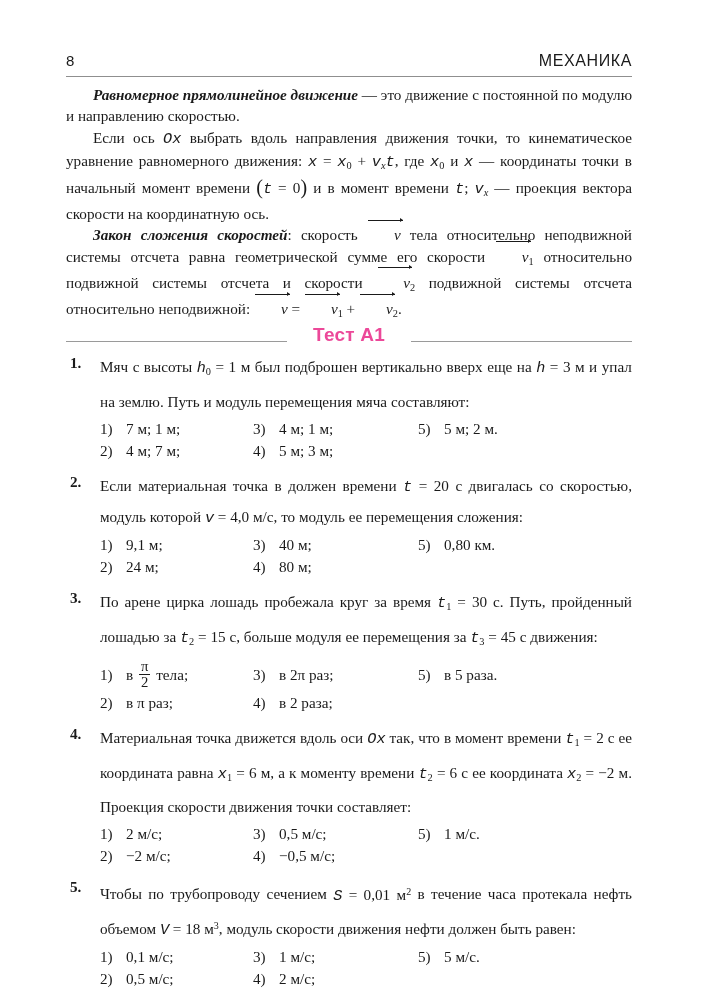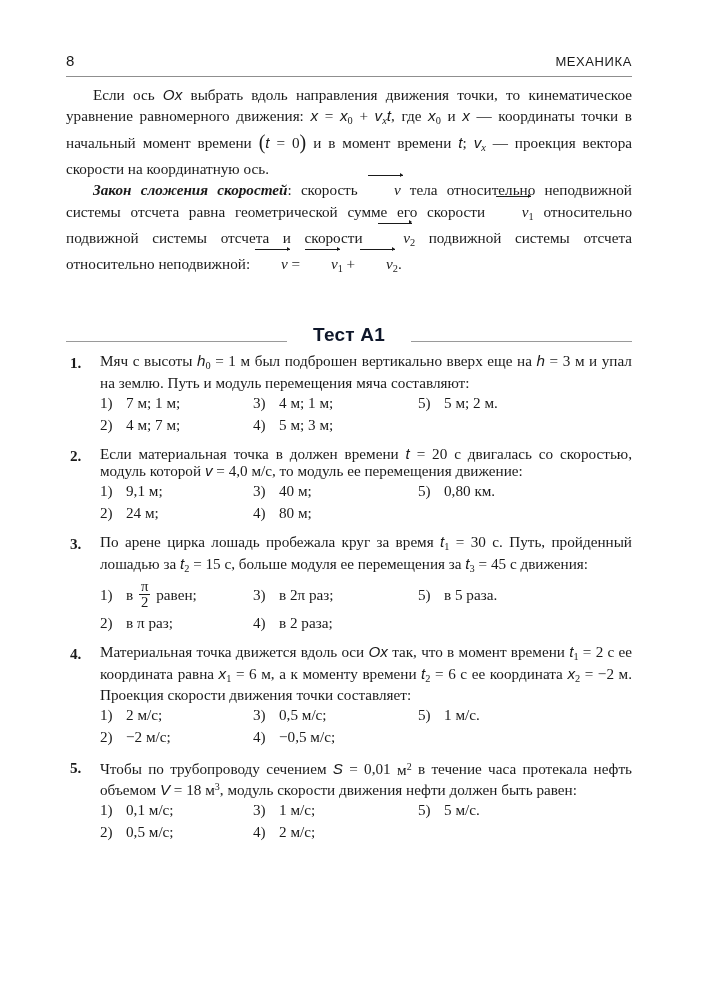--- a/index.html
+++ b/index.html
@@ -31,21 +31,21 @@
     width: 566px;
     display: flex;
     align-items: baseline;
     justify-content: space-between;
     font-family: "Liberation Sans", "DejaVu Sans", sans-serif;
     font-size: 14.5px;
     color: #1a1a1a;
     letter-spacing: 0.2px;
   }
   .runhead .folio { font-size: 15px; }
-  .runhead .secname { font-size: 13px; letter-spacing: 0.6px; }
+  .runhead .secname { font-size: 16px; letter-spacing: 0.6px; }
 
   .runhead-rule {
     position: absolute;
     left: 66px;
     top: 76px;
     width: 566px;
     height: 1px;
     background: #8f8f8f;
   }
 
@@ -66,21 +66,21 @@
     hyphens: manual;
   }
   p.tx + p.tx { margin-top: 0; }
 
   b.term {
     font-weight: bold;
     font-style: italic;
   }
 
   
-  .mi { font-style: italic; font-family: Liberation Sans, sans-serif; }
+  .mi { font-style: italic; font-family: Liberation Mono, monospace; }
   .nb { white-space: nowrap; }
   sub.s { font-size: 0.68em; vertical-align: -0.28em; font-style: italic; }
   sub.sn { font-size: 0.68em; vertical-align: -0.28em; font-style: normal; }
   sup.sp { font-size: 0.66em; vertical-align: 0.52em; font-style: normal; }
 
   .bigparen {
     font-size: 1.32em;
     line-height: 0;
     position: relative;
     top: 0.08em;
@@ -129,21 +129,21 @@
     position: relative;
     top: 6px;
   }
   .testhead .title {
     flex: 0 0 auto;
     padding: 0 26px;
     font-family: "Liberation Sans", "DejaVu Sans", sans-serif;
     font-weight: bold;
     font-size: 19px;
     letter-spacing: 0.2px;
-    color: #0f172a;
+    color: #ec4899;
     white-space: nowrap;
   }
 
   
   .qlist {
     position: absolute;
     left: 66px;
     top: 352px;
     width: 566px;
   }
@@ -155,21 +155,21 @@
   .q .num {
     position: absolute;
     left: 4px;
     top: 0;
     font-weight: bold;
     font-size: 15.2px;
     line-height: 21.4px;
   }
   .q .stem {
     font-size: 15.2px;
-    line-height: 17px;
+    line-height: 30px;
     text-align: justify;
   }
 
   .opts {
     margin-top: 1px;
   }
   .optrow {
     display: flex;
     font-size: 15.2px;
     line-height: 22px;
@@ -203,20 +203,21 @@
 <div class="page">
 
   <div class="runhead">
     <span class="folio">8</span>
     <span class="secname">МЕХАНИКА</span>
   </div>
   <div class="runhead-rule"></div>
 
   <div class="col">
 
+    <p class="tx"><b class="term">Равномерное прямолинейное движение</b><span> — </span><span>это движение с постоянной по модулю и направлению скоростью.</span></p>
 
     <p class="tx"><span>Если ось </span><span class="mi nb">O<i>x</i></span><span> выбрать вдоль направления движения точки, то кинематическое уравнение равномерного движения: </span><span class="nb"><span class="mi">x</span> = <span class="mi">x</span><sub class="sn">0</sub> + <span class="mi">v</span><sub class="s">x</sub><span class="mi">t</span></span><span>, где </span><span class="nb"><span class="mi">x</span><sub class="sn">0</sub></span><span> и </span><span class="mi">x</span><span> — координаты точки в начальный момент времени </span><span class="nb"><span class="bigparen">(</span><span class="mi">t</span> = 0<span class="bigparen">)</span></span><span> и в момент времени </span><span class="mi">t</span><span>; </span><span class="nb"><span class="mi">v</span><sub class="s">x</sub></span><span> — проекция вектора скорости на координатную ось.</span></p>
 
     <p class="tx"><b class="term">Закон сложения скоростей</b><span>: </span><span>скорость </span><span class="vec">v</span><span> тела относительно неподвижной системы отсчета равна геометрической сумме его скорости </span><span class="nb"><span class="vec">v</span><sub class="sn">1</sub></span><span> относительно подвижной системы отсчета и скорости </span><span class="nb"><span class="vec">v</span><sub class="sn">2</sub></span><span> подвижной системы отсчета относительно неподвижной: </span><span class="nb"><span class="vec">v</span> = <span class="vec">v</span><sub class="sn">1</sub> + <span class="vec">v</span><sub class="sn">2</sub></span><span>.</span></p>
 
   </div>
 
   <div class="testhead">
     <span class="rule"></span>
     <span class="title">Тест А1</span>
@@ -251,21 +252,21 @@
           <span class="opt c2">
               <span class="lab">4)</span>
               <span class="val">5 м; 3 м;</span>
             </span>
         </div>
       </div>
     </div>
 
     <div class="q">
       <span class="num">2.</span>
-      <div class="stem"><span>Если материальная точка в должен времени </span><span class="nb"><span class="mi">t</span> = 20</span><span class="nb"> с</span><span> двигалась со скоростью, модуль которой </span><span class="nb"><span class="mi">v</span> = 4,0</span><span class="nb"> м/с</span><span>, то модуль ее перемещения движение:</span></div>
+      <div class="stem"><span>Если материальная точка в должен времени </span><span class="nb"><span class="mi">t</span> = 20</span><span class="nb"> с</span><span> двигалась со скоростью, модуль которой </span><span class="nb"><span class="mi">v</span> = 4,0</span><span class="nb"> м/с</span><span>, то модуль ее перемещения сложения:</span></div>
       <div class="opts">
         <div class="optrow">
           <span class="opt c1">
               <span class="lab">1)</span>
               <span class="val">9,1 м;</span>
             </span>
           <span class="opt c2">
               <span class="lab">3)</span>
               <span class="val">40 м;</span>
             </span>
@@ -287,21 +288,21 @@
       </div>
     </div>
 
     <div class="q">
       <span class="num">3.</span>
       <div class="stem"><span>По арене цирка лошадь пробежала круг за время </span><span class="nb"><span class="mi">t</span><sub class="sn">1</sub> = 30</span><span class="nb"> с</span><span>. Путь, пройденный лошадью за </span><span class="nb"><span class="mi">t</span><sub class="sn">2</sub> = 15</span><span class="nb"> с</span><span>, больше модуля ее перемещения за </span><span class="nb"><span class="mi">t</span><sub class="sn">3</sub> = 45</span><span class="nb"> с</span><span> движения:</span></div>
       <div class="opts">
         <div class="optrow tall">
           <span class="opt c1">
               <span class="lab">1)</span>
-              <span class="val"><span>в </span><span class="frac"><span class="nu">π</span><span class="de">2</span></span><span> равен;</span></span>
+              <span class="val"><span>в </span><span class="frac"><span class="nu">π</span><span class="de">2</span></span><span> тела;</span></span>
             </span>
           <span class="opt c2">
               <span class="lab">3)</span>
               <span class="val">в 2π раз;</span>
             </span>
           <span class="opt c3">
               <span class="lab">5)</span>
               <span class="val">в 5 раза.</span>
             </span>
         </div>

